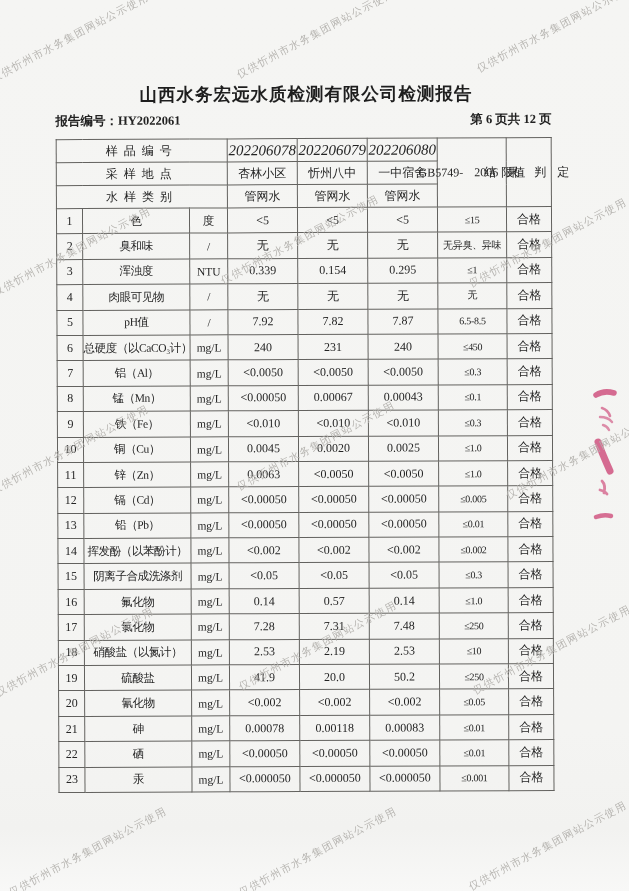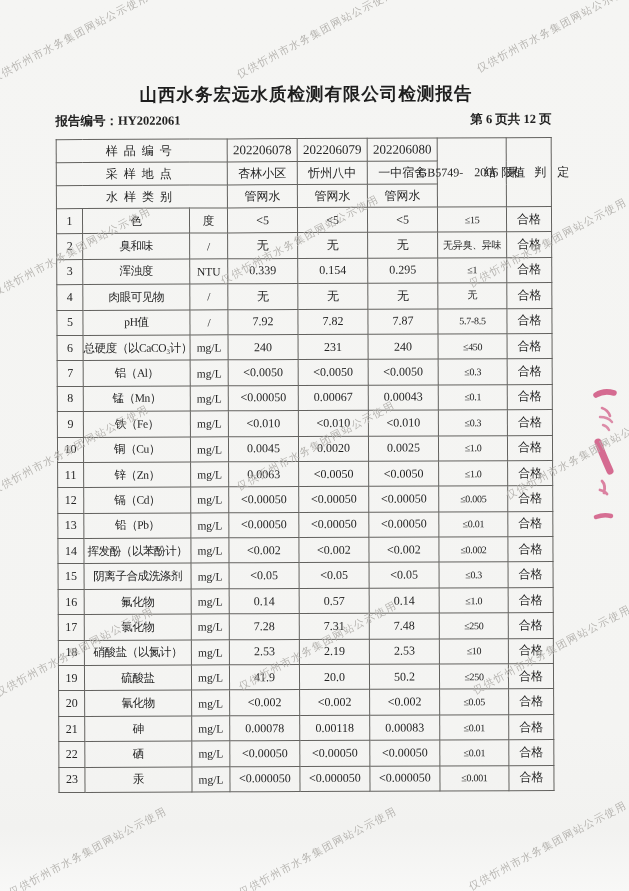--- a/index.html
+++ b/index.html
@@ -62,21 +62,21 @@
     text-align: center;
     vertical-align: middle;
     white-space: nowrap;
     overflow: visible;
     padding: 0;
   }
   thead tr { height: 23px; }
   tbody tr { height: 25.4px; }
 
   td.h-label { letter-spacing: 6px; margin-top: 13px; }
-  td.merged-v { font-size: 13px; }
+  td.merged-v { font-size: 15px; font-style: italic; }
   .two-line { display: flex; flex-direction: row; gap: 11px; align-items: center; justify-content: center; }
   .rj { letter-spacing: 4px; }
 
   td.c-no { font-size: 12px; }
   td.c-name {
     text-align: left;
     padding-left: 7px;
     font-size: 11.5px;
     letter-spacing: -0.4px;
   }
@@ -235,21 +235,21 @@
             <td class="c-result">合格</td>
           </tr>
 
           <tr>
             <td class="c-no">5</td>
             <td class="c-name">pH值</td>
             <td class="c-unit">/</td>
             <td class="c-val">7.92</td>
             <td class="c-val">7.82</td>
             <td class="c-val">7.87</td>
-            <td class="c-limit">5.7-8.5</td>
+            <td class="c-limit">6.5-8.5</td>
             <td class="c-result">合格</td>
           </tr>
 
           <tr>
             <td class="c-no">6</td>
             <td class="c-name">总硬度（以CaCO₃计）</td>
             <td class="c-unit">mg/L</td>
             <td class="c-val">240</td>
             <td class="c-val">231</td>
             <td class="c-val">240</td>

